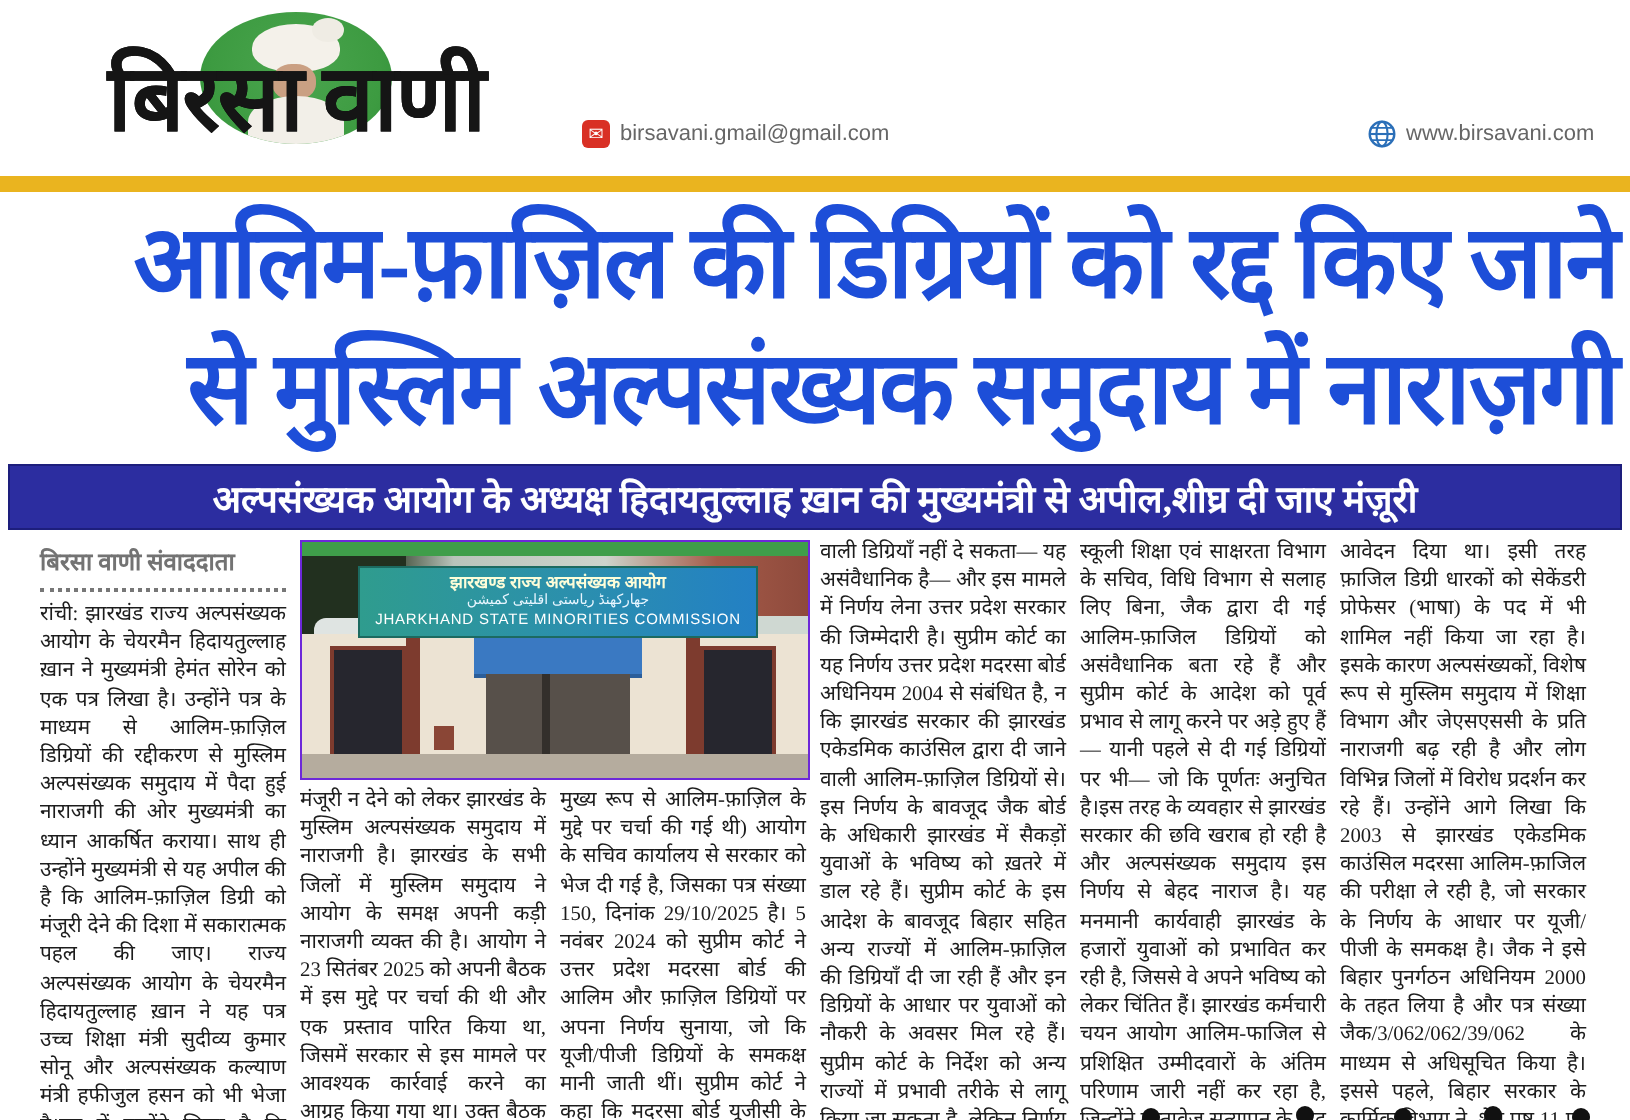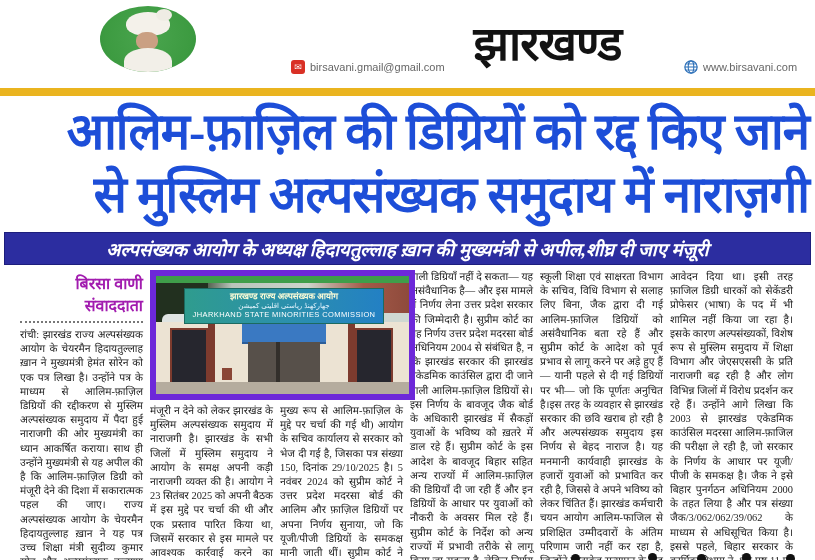--- a/index.html
+++ b/index.html
@@ -26,38 +26,38 @@
   .globe-icon{display:inline-block;width:14px;height:14px;}
   .region{position:absolute;left:425px;top:14px;width:245px;text-align:center;font-size:47px;line-height:60px;
     font-weight:800;color:#121212;letter-spacing:-1px;font-family:"Liberation Serif",serif;}
   .yellow-bar{height:8px;background:#eab41f;}
 
   
   .headline{padding:4px 6px 0 6px;text-align:right;color:#1d4ed8;}
   .headline .hl-line{display:block;font-weight:800;font-size:49px;line-height:63px;letter-spacing:-1px;
     white-space:nowrap;font-family:"Liberation Serif",serif;transform:scaleY(1.04);}
   .subhead{margin:6px 4px 0 4px;height:31px;background:#2c2da0;border:1px solid #1d1e7c;
-    display:flex;align-items:center;justify-content:center;font-style:italic;}
+    display:flex;align-items:center;justify-content:center;}
   .subhead span{color:#ffffff;font-weight:700;font-size:18.5px;white-space:nowrap;
     font-family:"Liberation Serif",serif;}
 
   
   .body-cols{display:flex;gap:7px;padding:5px 20px 0 20px;}
   .colp{margin:0;font-size:10.4px;line-height:14.2px;text-align:justify;color:#1c1c1c;
     font-family:"Liberation Serif",serif;}
   .col1{width:123px;flex:0 0 123px;}
   .mid-group{width:253px;flex:0 0 253px;}
   .colN{width:123px;flex:0 0 123px;}
-  .byline{font-weight:700;font-size:16px;text-align:right;color:#a21caf;padding:2px 0 5px 0;
+  .byline{font-weight:700;font-size:12px;text-align:left;color:#737373;padding:2px 0 5px 0;
     border-bottom:2px dotted #777;margin-bottom:5px;font-family:"Liberation Serif",serif;}
   .two-cols{display:flex;gap:7px;margin-top:4px;}
   .two-cols .colp{width:123px;flex:0 0 123px;}
 
   
-  .photo{position:relative;width:253px;height:118px;margin:0;background:#cfd8d2;overflow:hidden;border:6px solid #6d28d9;}
+  .photo{position:relative;width:253px;height:118px;margin:0;background:#cfd8d2;overflow:hidden;border:1px solid #6d28d9;}
   .ph-greenstrip{position:absolute;left:0;top:0;width:100%;height:7px;background:#3f9e4a;}
   .ph-sky{position:absolute;left:0;top:7px;width:100%;height:30px;background:linear-gradient(90deg,#22321f 0%,#3c4a36 18%,#b9c4bb 30%,#cdd4cc 60%,#a45a48 82%,#8e4a3c 100%);}
   .ph-foliage{position:absolute;left:0;top:7px;width:52px;height:70px;background:#22301f;}
   .ph-car{position:absolute;left:6px;top:38px;width:40px;height:16px;background:#dfe4e2;border-radius:6px 8px 2px 2px;}
   .ph-sign{position:absolute;left:28px;top:12px;width:198px;height:34px;
     background:linear-gradient(90deg,#2f9c8e 0%,#2b8fae 55%,#2380c4 100%);
     border:1px solid #1c6a60;color:#fff;text-align:center;overflow:hidden;}
   .ph-sign .s1{font-size:8.5px;font-weight:700;line-height:11px;margin-top:2px;color:#fdfdd8;}
   .ph-sign .s2{font-size:7px;line-height:8px;color:#e8f6ff;}
   .ph-sign .s3{font-size:7.5px;font-weight:400;line-height:10px;color:#ffffff;letter-spacing:.4px;}
@@ -80,28 +80,28 @@
 
 <div class="page">
 
   <header class="masthead">
     <div class="logo">
       <div class="logo-emblem">
         <div class="turban"></div>
         <div class="face"></div>
         <div class="torso"></div>
       </div>
+      <div class="logo-text">बिरसा वाणी</div>
     </div>
 
     <div class="contact contact-email">
       <span class="mail-icon">✉</span>
       <span>birsavani.gmail@gmail.com</span>
     </div>
 
-    <div class="region">झारखण्ड</div>
 
     <div class="contact contact-web">
       <span class="globe-icon">
         <svg viewBox="0 0 16 16" width="14" height="14">
             <circle cx="8" cy="8" r="7" fill="none" stroke="#2b6fb8" stroke-width="1.4"></circle>
             <ellipse cx="8" cy="8" rx="3.2" ry="7" fill="none" stroke="#2b6fb8" stroke-width="1.2"></ellipse>
             <line x1="1" y1="8" x2="15" y2="8" stroke="#2b6fb8" stroke-width="1.2"></line>
             <line x1="2" y1="4.5" x2="14" y2="4.5" stroke="#2b6fb8" stroke-width="1"></line>
             <line x1="2" y1="11.5" x2="14" y2="11.5" stroke="#2b6fb8" stroke-width="1"></line>
           </svg>

